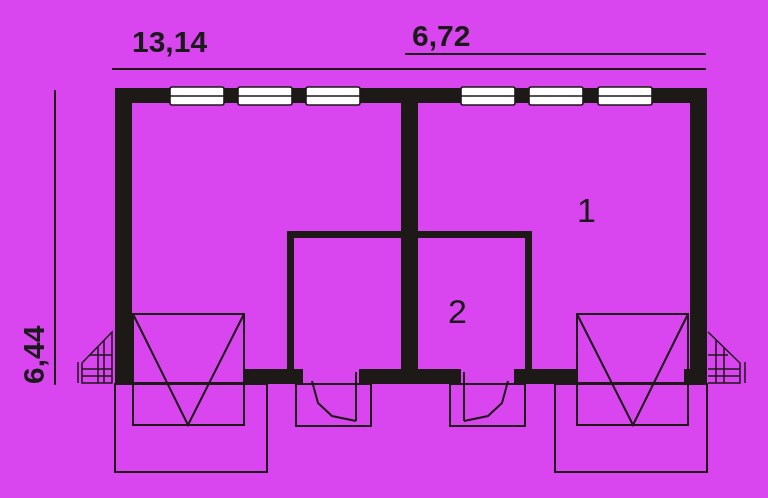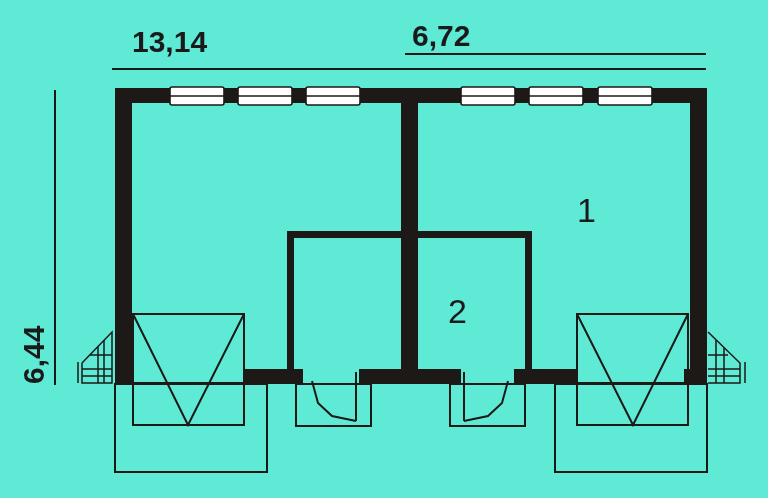--- a/index.html
+++ b/index.html
@@ -1,16 +1,16 @@
 <!DOCTYPE html>
 <html><head>
 <meta charset="utf-8">
 <style>
   html, body { margin: 0; padding: 0; background: #ffffff; }
-  #stage { position: relative; width: 768px; height: 498px; overflow: hidden; background: #5eead4; }
+  #stage { position: relative; width: 768px; height: 498px; overflow: hidden; background: #d946ef; }
   svg { position: absolute; left: 0; top: 0; }
   .dim { font-family: "Liberation Sans", sans-serif; font-weight: bold; font-size: 30px; fill: #1a1a1a; }
   .room { font-family: "Liberation Sans", sans-serif; font-size: 34px; fill: #1a1a1a; }
   .wall { fill: #1c1917; }
   .thin { stroke: #1c1917; stroke-width: 2; fill: none; }
   .win { fill: #fff; stroke: #1c1917; stroke-width: 1.6; }
 </style>
 </head>
 <body>
 

